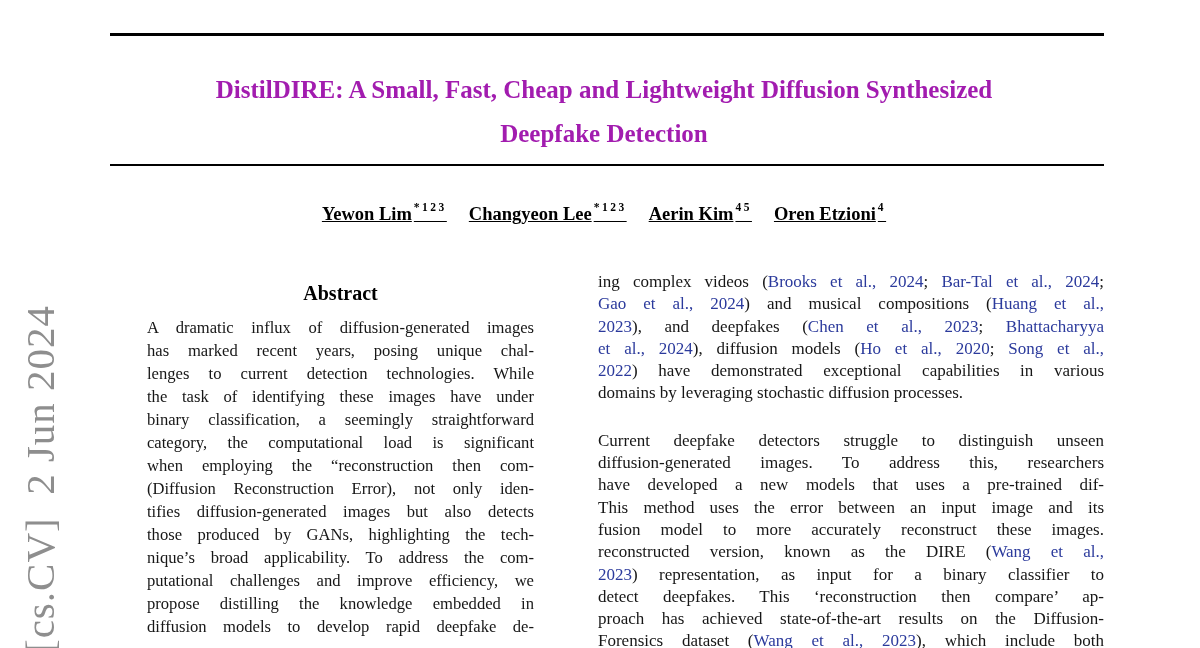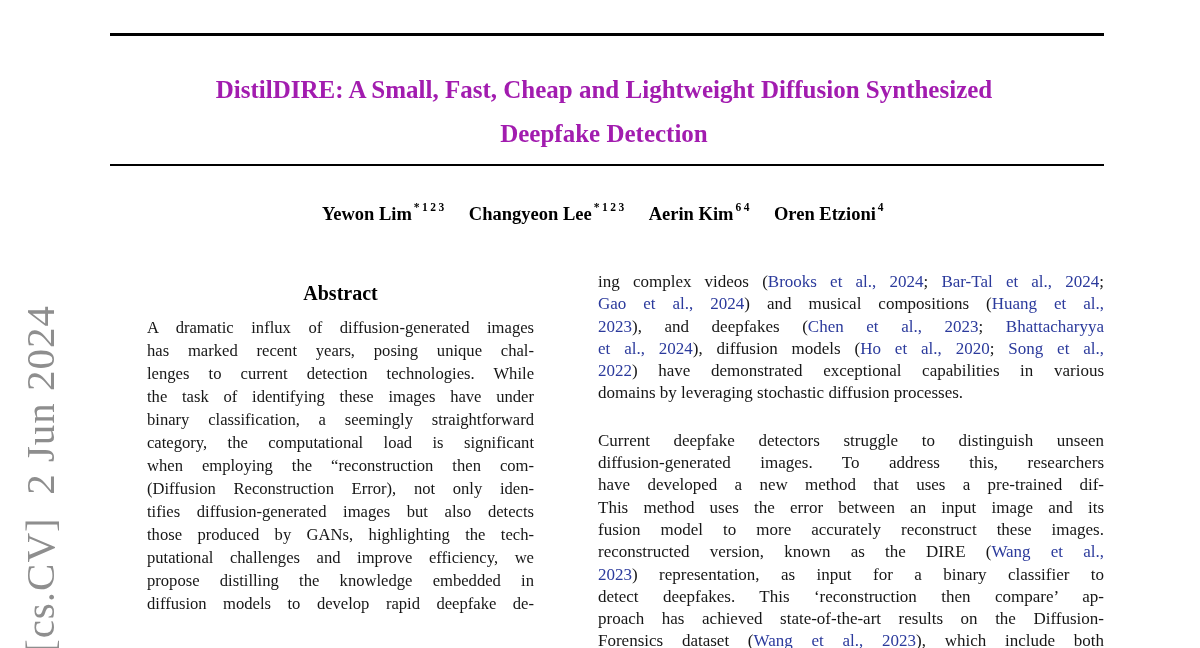--- a/index.html
+++ b/index.html
@@ -17,21 +17,21 @@
   #paper-title {
     position: absolute; left: 104px; top: 68px; width: 1000px;
     text-align: center; font-weight: bold; font-size: 25px; line-height: 44px;
     color: #a21caf;
   }
 
   #authors-row {
     position: absolute; left: 104px; top: 203px; width: 1000px;
     text-align: center; font-size: 18.5px; color: #000;
   }
-  .author { margin: 0 11px; font-weight: bold; white-space: nowrap; }
+  .author { margin: 0 11px; font-weight: bold; white-space: nowrap; text-decoration: underline; }
   .author sup { font-size: 11.5px; letter-spacing: 2.5px; position: relative; top: -2px; margin-left: 2px; }
 
   #abstract-heading {
     position: absolute; left: 147px; top: 282px; width: 387px;
     text-align: center; font-size: 20px; font-weight: bold; color: #000;
   }
   #abstract-body {
     position: absolute; left: 147px; top: 316px; width: 387px;
     font-size: 16.6px; line-height: 23px;
   }
@@ -60,55 +60,56 @@
 
 <div id="rule-top" class="rule"></div>
 
 <div id="paper-title">
   <div>DistilDIRE: A Small, Fast, Cheap and Lightweight Diffusion Synthesized</div>
   <div>Deepfake Detection</div>
 </div>
 
 <div id="rule-mid" class="rule"></div>
 
-<div id="authors-row"><span class="author"><span>Yewon Lim</span><sup>*123</sup></span><span class="author"><span>Changyeon Lee</span><sup>*123</sup></span><span class="author"><span>Aerin Kim</span><sup>64</sup></span><span class="author"><span>Oren Etzioni</span><sup>4</sup></span></div>
+<div id="authors-row"><span class="author"><span>Yewon Lim</span><sup>*123</sup></span><span class="author"><span>Changyeon Lee</span><sup>*123</sup></span><span class="author"><span>Aerin Kim</span><sup>45</sup></span><span class="author"><span>Oren Etzioni</span><sup>4</sup></span></div>
 
 <div id="abstract-heading">Abstract</div>
 
 <div id="abstract-body">
     <div class="par">
       <div class="line"><span>A dramatic influx of diffusion-generated images</span></div>
       <div class="line"><span>has marked recent years, posing unique chal-</span></div>
       <div class="line"><span>lenges to current detection technologies. While</span></div>
       <div class="line"><span>the task of identifying these images have under</span></div>
       <div class="line"><span>binary classification, a seemingly straightforward</span></div>
       <div class="line"><span>category, the computational load is significant</span></div>
       <div class="line"><span>when employing the “reconstruction then com-</span></div>
       <div class="line"><span>(Diffusion Reconstruction Error), not only iden-</span></div>
       <div class="line"><span>tifies diffusion-generated images but also detects</span></div>
       <div class="line"><span>those produced by GANs, highlighting the tech-</span></div>
+      <div class="line"><span>nique’s broad applicability. To address the com-</span></div>
       <div class="line"><span>putational challenges and improve efficiency, we</span></div>
       <div class="line"><span>propose distilling the knowledge embedded in</span></div>
       <div class="line"><span>diffusion models to develop rapid deepfake de-</span></div>
     </div>
   </div>
 
 <div id="right-column">
     <div class="par">
       <div class="line"><span>ing complex videos (</span><span class="cite">Brooks et al., 2024</span><span>; </span><span class="cite">Bar-Tal et al., 2024</span><span>;</span></div>
       <div class="line"><span class="cite">Gao et al., 2024</span><span>) and musical compositions (</span><span class="cite">Huang et al.,</span></div>
       <div class="line"><span class="cite">2023</span><span>), and deepfakes (</span><span class="cite">Chen et al., 2023</span><span>; </span><span class="cite">Bhattacharyya</span></div>
       <div class="line"><span class="cite">et al., 2024</span><span>), diffusion models (</span><span class="cite">Ho et al., 2020</span><span>; </span><span class="cite">Song et al.,</span></div>
       <div class="line"><span class="cite">2022</span><span>) have demonstrated exceptional capabilities in various</span></div>
       <div class="line endleft"><span>domains by leveraging stochastic diffusion processes.</span></div>
     </div>
     <div class="par">
       <div class="line"><span>Current deepfake detectors struggle to distinguish unseen</span></div>
       <div class="line"><span>diffusion-generated images. To address this, researchers</span></div>
-      <div class="line"><span>have developed a new method that uses a pre-trained dif-</span></div>
+      <div class="line"><span>have developed a new models that uses a pre-trained dif-</span></div>
       <div class="line"><span>This method uses the error between an input image and its</span></div>
       <div class="line"><span>fusion model to more accurately reconstruct these images.</span></div>
       <div class="line"><span>reconstructed version, known as the DIRE (</span><span class="cite">Wang et al.,</span></div>
       <div class="line"><span class="cite">2023</span><span>) representation, as input for a binary classifier to</span></div>
       <div class="line"><span>detect deepfakes. This ‘reconstruction then compare’ ap-</span></div>
       <div class="line"><span>proach has achieved state-of-the-art results on the Diffusion-</span></div>
       <div class="line"><span>Forensics dataset (</span><span class="cite">Wang et al., 2023</span><span>), which include both</span></div>
     </div>
   </div>
 

